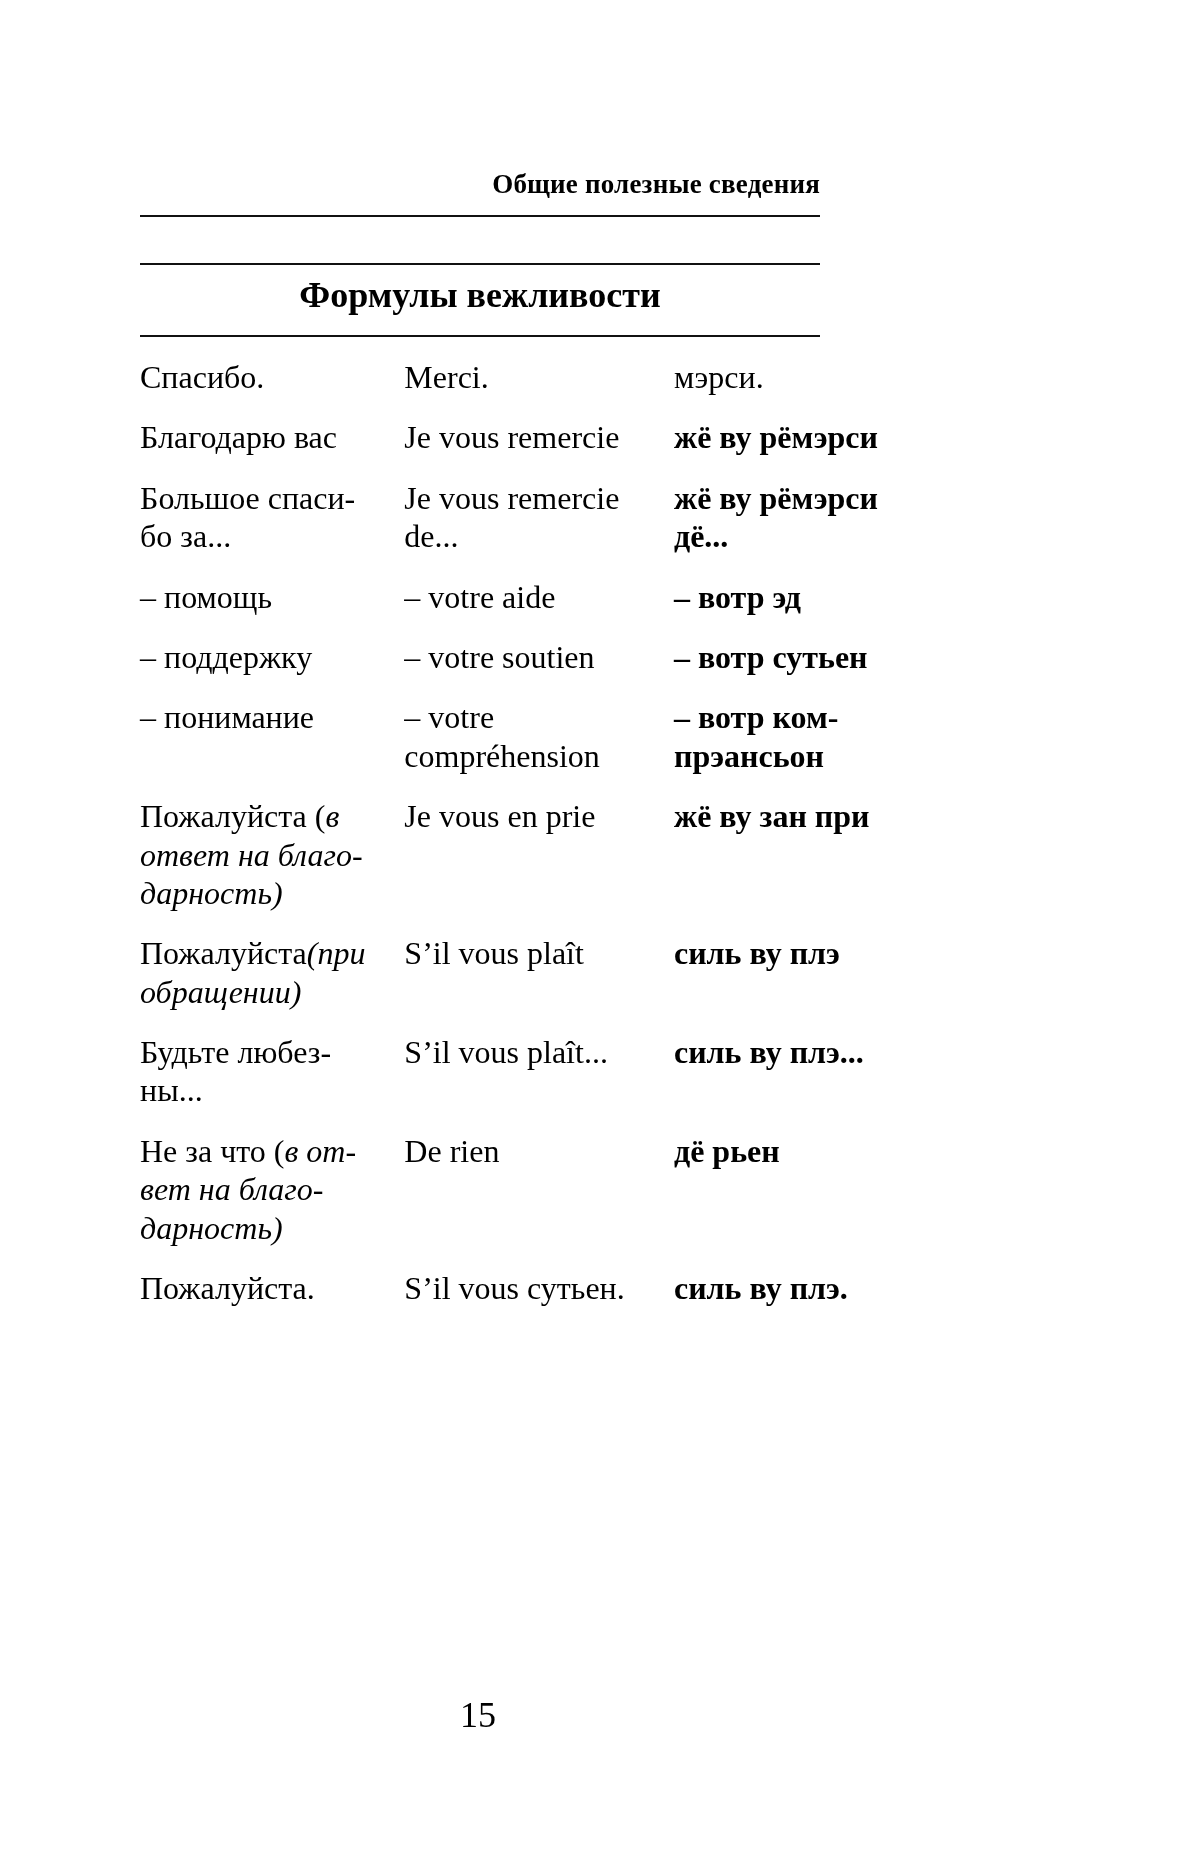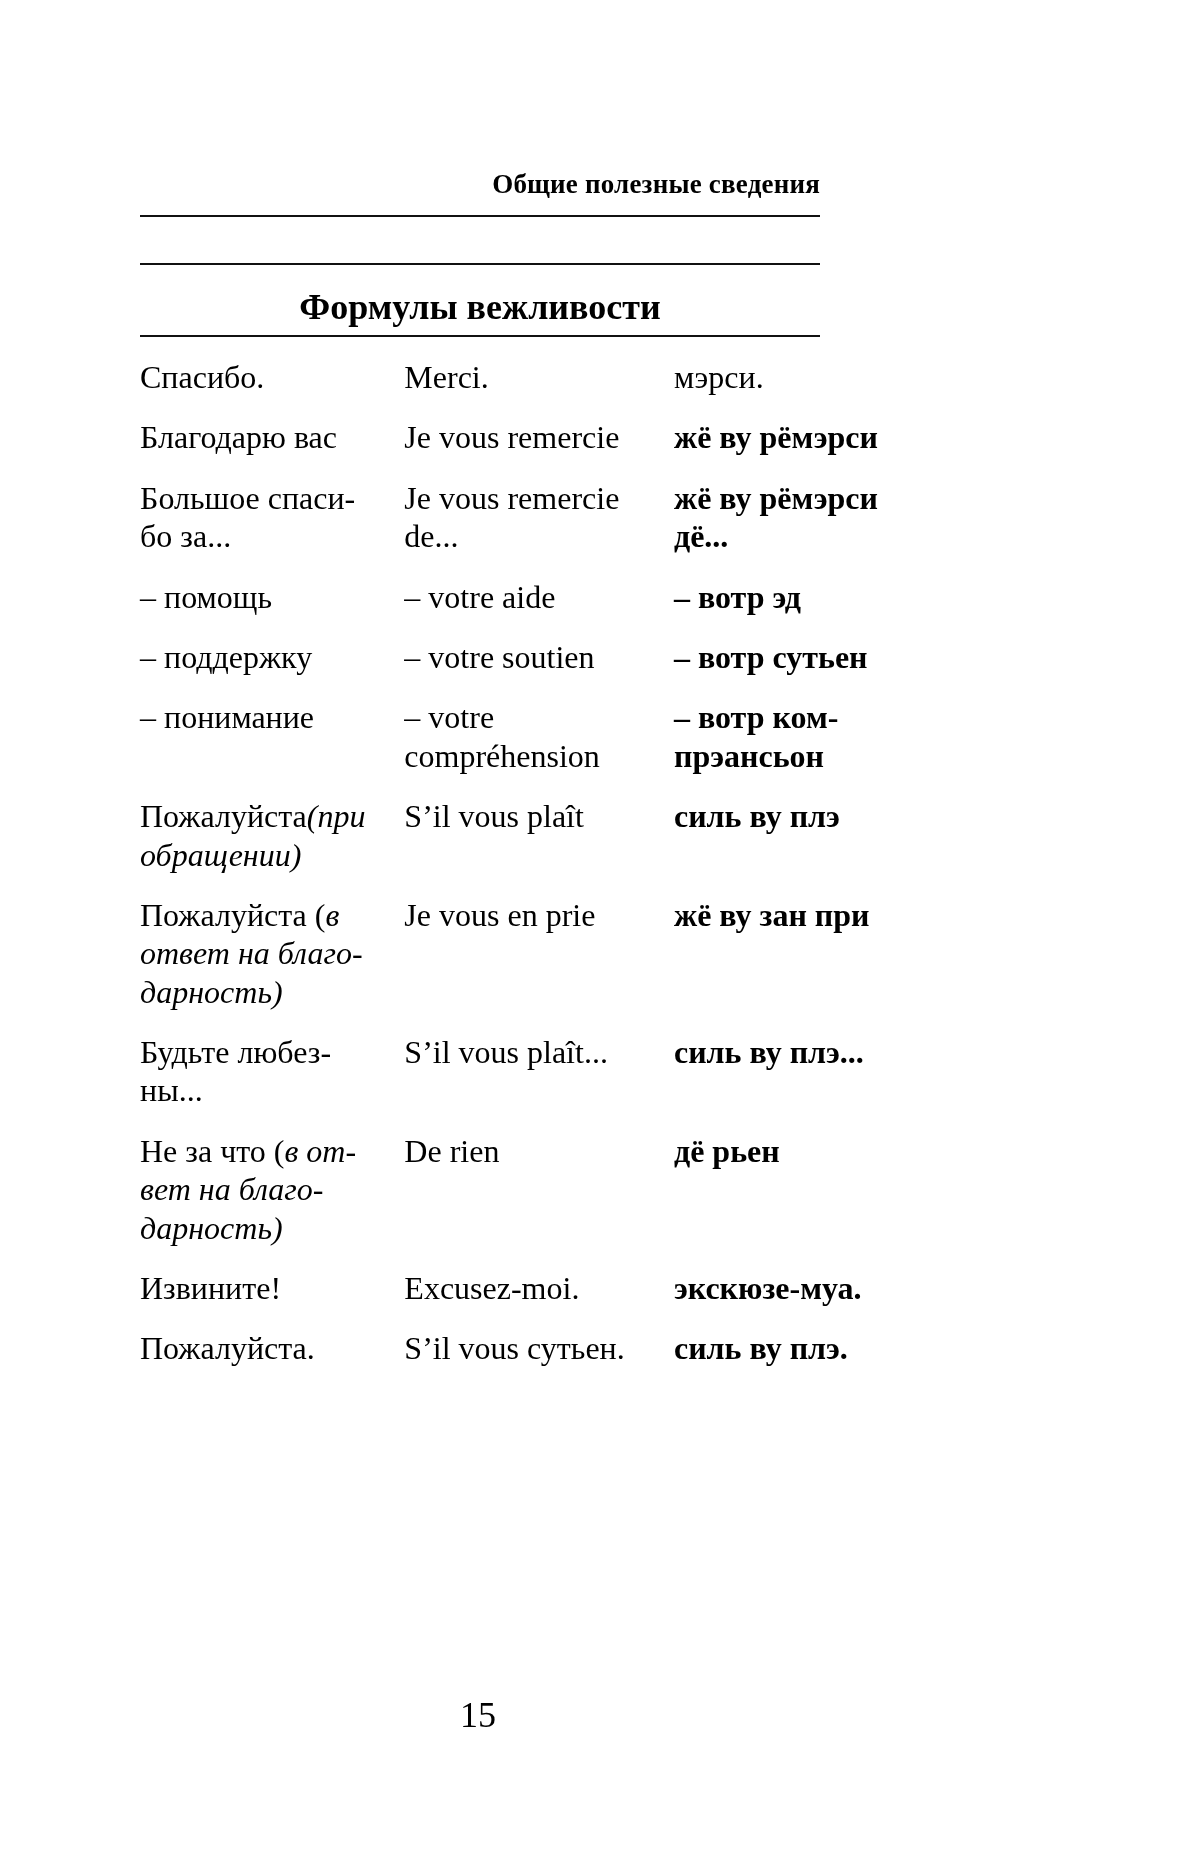--- a/index.html
+++ b/index.html
@@ -45,21 +45,21 @@
     height: 0;
   }
   .rule-top    { top: 207px; }
   .rule-mid    { top: 255px; }
   .rule-bottom { top: 327px; }
 
   
   .section-title {
     position: absolute;
     left: 140px;
-    top: 280px;
+    top: 268px;
     width: 680px;
     text-align: center;
     font-size: 36px;
     font-weight: bold;
     line-height: 1.1;
   }
 
   
   .phrase-table {
     position: absolute;
@@ -149,43 +149,38 @@
           <td class="cell ru-cell">– поддержку</td>
           <td class="cell fr-cell">– votre soutien</td>
           <td class="cell tr-cell">– вотр сутьен</td>
         </tr>
         <tr>
           <td class="cell ru-cell">– понимание</td>
           <td class="cell fr-cell">– votre<br>compréhension</td>
           <td class="cell tr-cell">– вотр ком-<br>прэансьон</td>
         </tr>
         <tr>
+          <td class="cell ru-cell">Пожалуйста (<em class="note">в<br>ответ на благо-<br>дарность)</em></td>
+          <td class="cell fr-cell">Je vous en prie</td>
+          <td class="cell tr-cell">жё ву зан при</td>
+        </tr>
+        <tr>
           <td class="cell ru-cell">Пожалуйста<em class="note">(при обращении)</em></td>
           <td class="cell fr-cell">S’il vous plaît</td>
           <td class="cell tr-cell">силь ву плэ</td>
-        </tr>
-        <tr>
-          <td class="cell ru-cell">Пожалуйста (<em class="note">в<br>ответ на благо-<br>дарность)</em></td>
-          <td class="cell fr-cell">Je vous en prie</td>
-          <td class="cell tr-cell">жё ву зан при</td>
         </tr>
         <tr>
           <td class="cell ru-cell">Будьте любез-<br>ны...</td>
           <td class="cell fr-cell">S’il vous plaît...</td>
           <td class="cell tr-cell">силь ву плэ...</td>
         </tr>
         <tr>
           <td class="cell ru-cell">Не за что (<em class="note">в от-<br>вет на благо-<br>дарность)</em></td>
           <td class="cell fr-cell">De rien</td>
           <td class="cell tr-cell">дё рьен</td>
-        </tr>
-        <tr>
-          <td class="cell ru-cell">Извините!</td>
-          <td class="cell fr-cell">Excusez-moi.</td>
-          <td class="cell tr-cell">экскюзе-муа.</td>
         </tr>
         <tr>
           <td class="cell ru-cell">Пожалуйста.</td>
           <td class="cell fr-cell">S’il vous сутьен.</td>
           <td class="cell tr-cell">силь ву плэ.</td>
         </tr>
       </tbody>
   </table>
 
   <div class="page-number">15</div>

